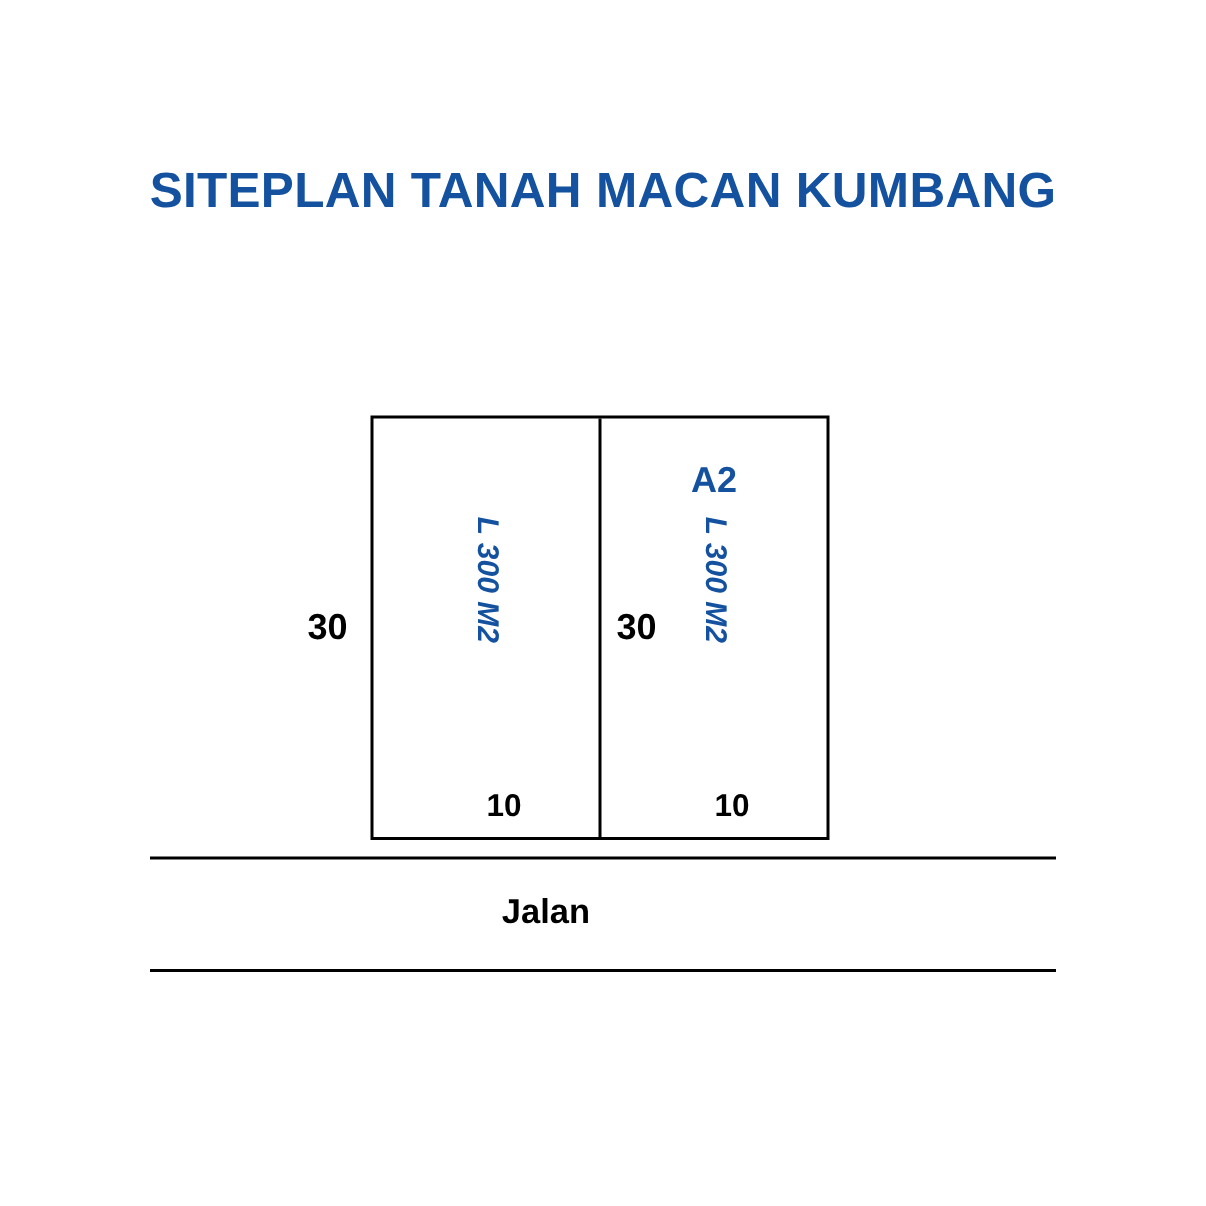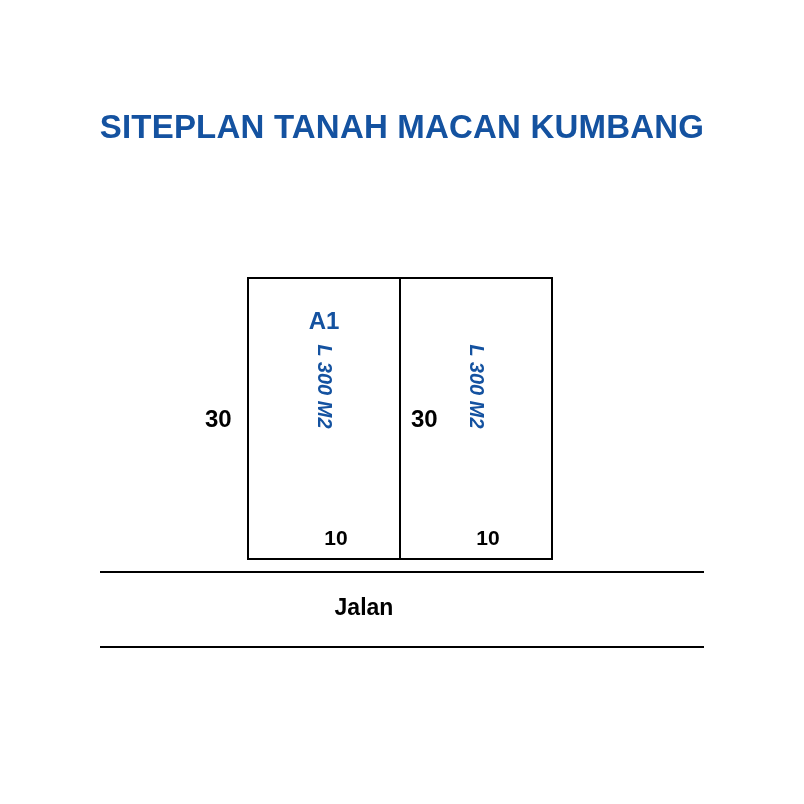--- a/index.html
+++ b/index.html
@@ -132,27 +132,27 @@
 <body>
 
 <div id="siteplan">
 
   <div class="title">SITEPLAN TANAH MACAN KUMBANG</div>
 
   <div class="plots">
 
     <div class="plot first">
       <div class="plot-depth depth-left">30</div>
-      <div class="plot-label">A1</div>
       <div class="plot-area"><span>L 300 M2</span></div>
       <div class="plot-width">10</div>
     </div>
 
     <div class="plot second">
       <div class="plot-depth depth-inner">30</div>
+      <div class="plot-label">A2</div>
       <div class="plot-area"><span>L 300 M2</span></div>
       <div class="plot-width">10</div>
     </div>
 
   </div>
 
   <div class="road-line top"></div>
   <div class="road-label">Jalan</div>
   <div class="road-line bottom"></div>
 

